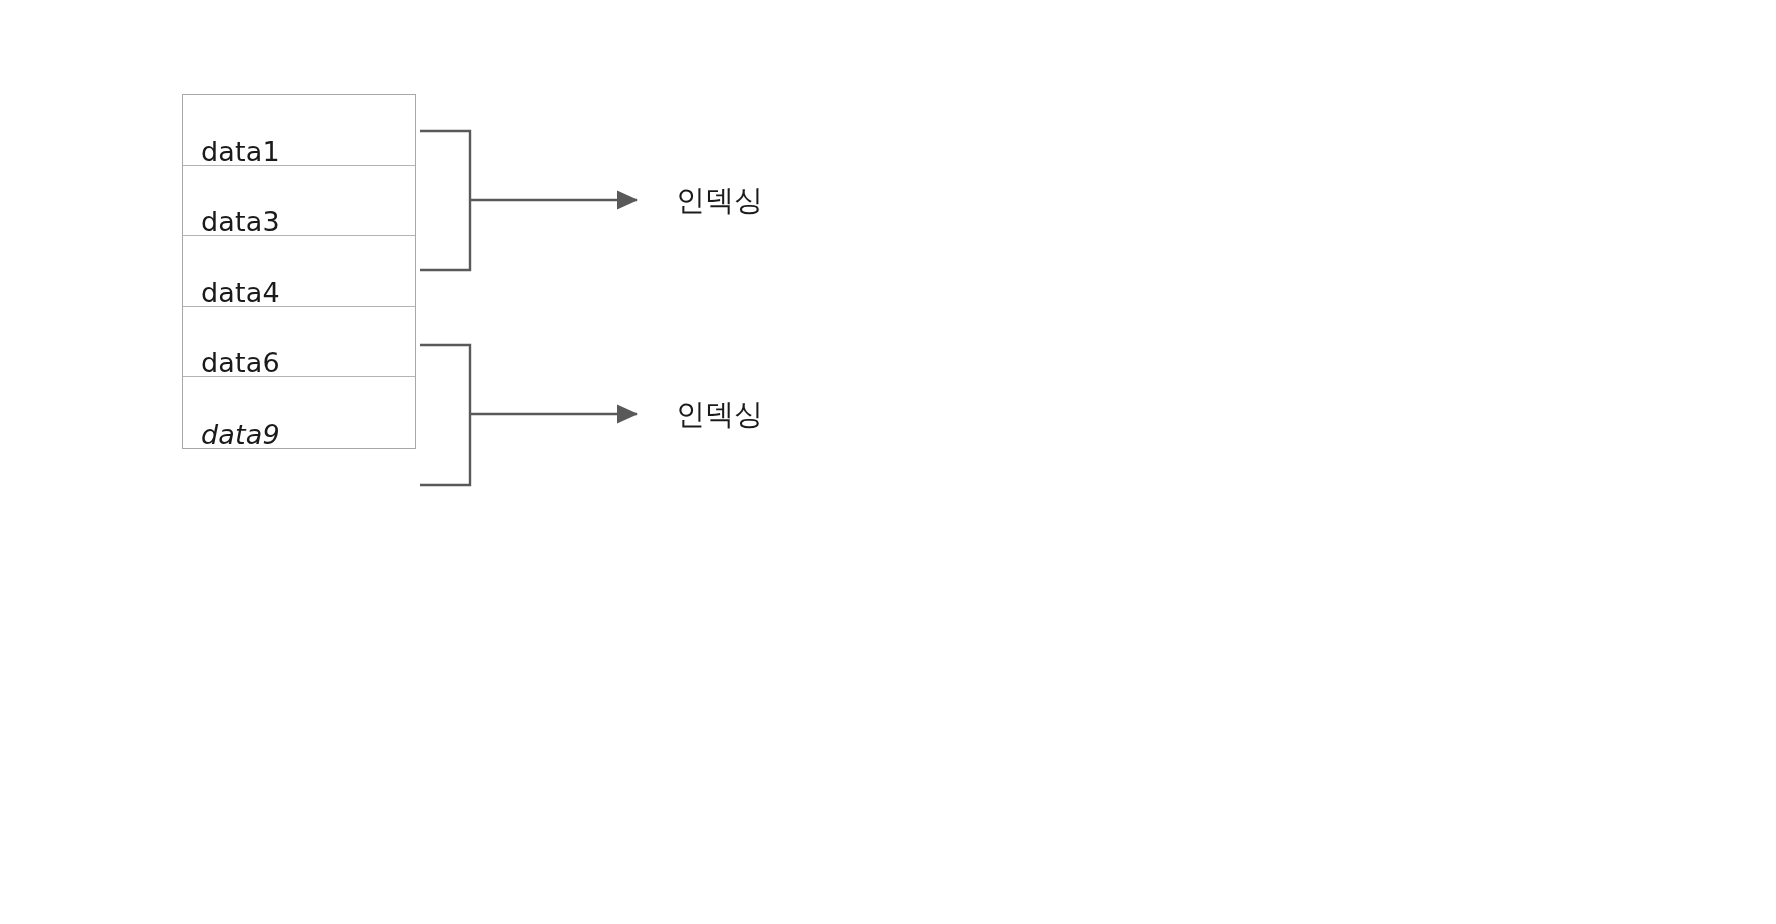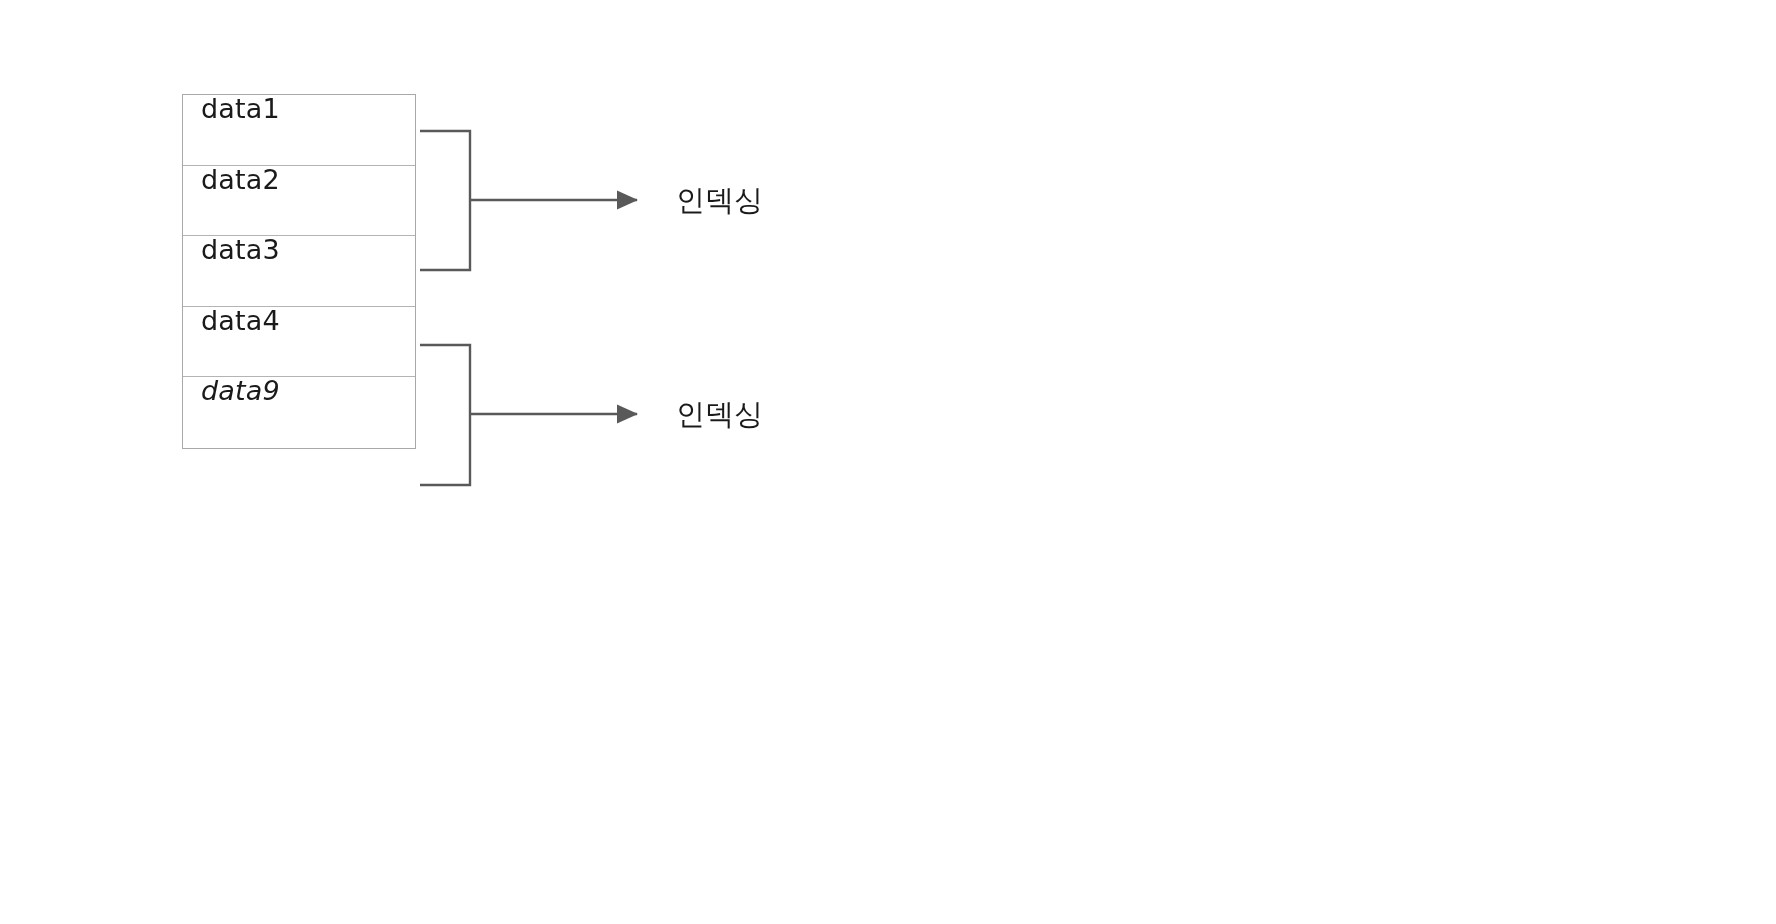--- a/index.html
+++ b/index.html
@@ -30,21 +30,21 @@
     width: 234px;
     border: 1px solid #a8a8a8;
     box-sizing: border-box;
     background: #ffffff;
   }
   .data-row {
     height: 70.6px;
     box-sizing: border-box;
     border-bottom: 1px solid #b4b4b4;
     display: flex;
-    align-items: flex-start;
+    align-items: flex-end;
     padding-left: 18px;
     background: #ffffff;
   }
   .data-row:last-child {
     border-bottom: none;
     font-style: italic;
   }
   .data-row .cell-label {
     font-size: 27px;
     color: #1a1a1a;
@@ -76,27 +76,27 @@
 </head>
 <body>
 
 <div id="canvas">
 
   <div class="data-table">
     <div class="data-row">
       <span class="cell-label">data1</span>
     </div>
     <div class="data-row">
-      <span class="cell-label">data2</span>
-    </div>
-    <div class="data-row">
       <span class="cell-label">data3</span>
     </div>
     <div class="data-row">
       <span class="cell-label">data4</span>
+    </div>
+    <div class="data-row">
+      <span class="cell-label">data6</span>
     </div>
     <div class="data-row">
       <span class="cell-label">data9</span>
     </div>
   </div>
 
   <svg id="overlay" viewBox="0 0 1776 924" xmlns="http://www.w3.org/2000/svg">
     <defs>
       <marker id="arrowhead" markerWidth="9" markerHeight="8" refX="8.5" refY="4" orient="auto" markerUnits="strokeWidth">
         <path d="M0,0 L9,4 L0,8 z" fill="#595959"></path>

